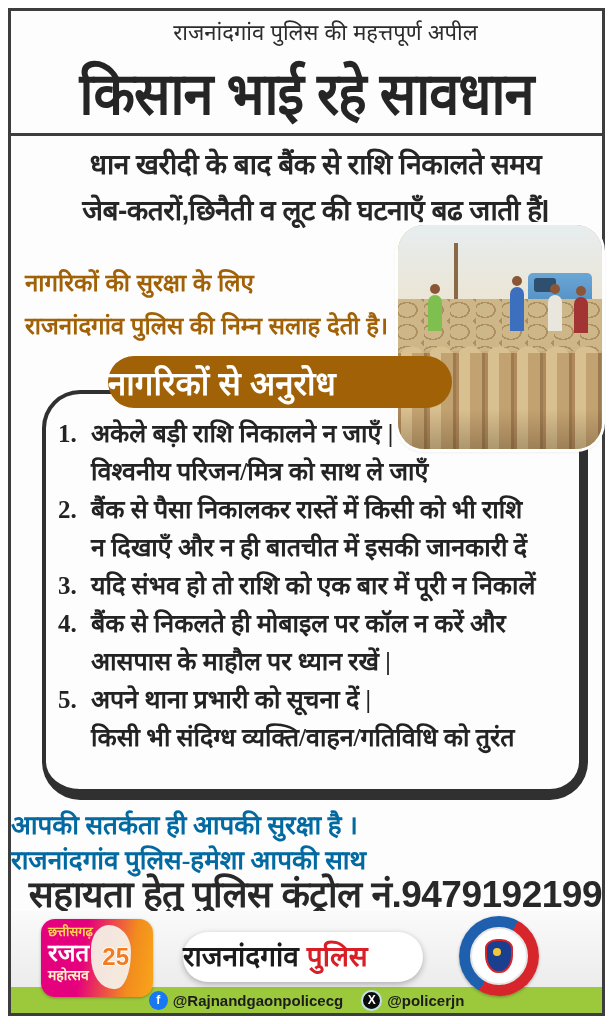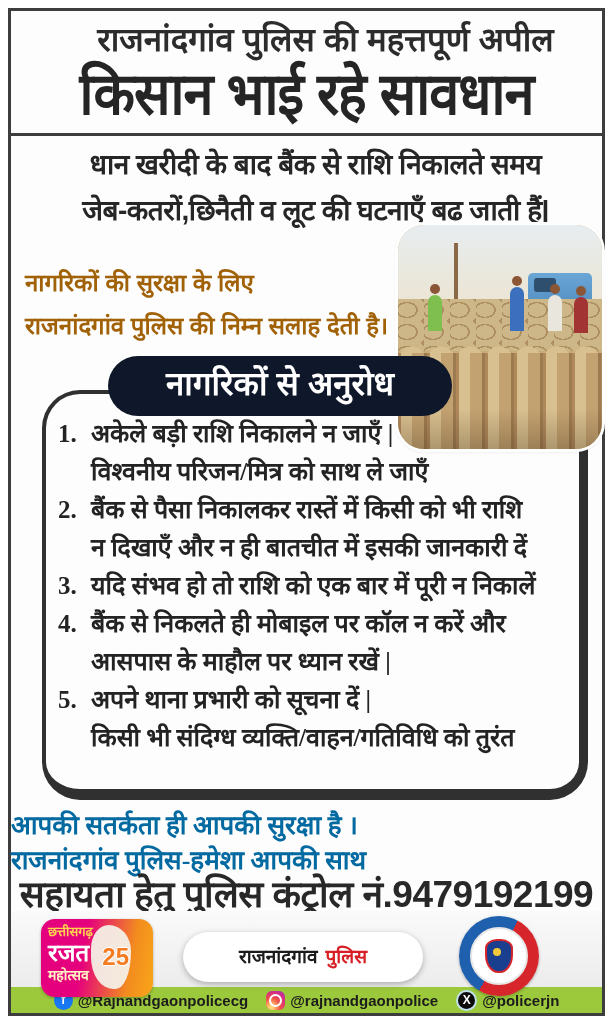--- a/index.html
+++ b/index.html
@@ -1,20 +1,20 @@
 <!DOCTYPE html>
 <html><head>
 <meta charset="utf-8">
 <style>
   html,body{margin:0;padding:0;width:613px;height:1024px;overflow:hidden;background:#ffffff;}
   .page{position:relative;width:613px;height:1024px;background:#ffffff;font-family:"Liberation Sans",sans-serif;color:#2e2e2e;}
   .frame{position:absolute;left:8px;top:8px;right:8px;bottom:8px;border:3px solid #3d3d3d;background:#fdfdfd;}
 
   
-  .header-sub{position:absolute;top:5px;left:0;right:0;text-align:center;font-size:33px;font-weight:700;color:#2c2c2c;white-space:nowrap;padding-left:38px;}
+  .header-sub{position:absolute;top:5px;left:0;right:0;text-align:center;font-size:22px;font-weight:400;color:#2c2c2c;white-space:nowrap;padding-left:38px;}
   .header-title{position:absolute;top:40px;left:0;right:0;text-align:center;font-size:54px;font-weight:900;color:#252525;white-space:nowrap;letter-spacing:-1px;transform:scaleY(1.08);transform-origin:top;}
   .header-divider{position:absolute;top:122px;left:0;right:0;height:3px;background:#3d3d3d;}
 
   
   .warning{position:absolute;top:131px;left:0;right:0;text-align:center;font-size:28px;font-weight:800;line-height:46px;color:#262626;letter-spacing:-0.5px;white-space:nowrap;padding-left:18px;}
 
   
   .intro{position:absolute;top:250px;left:14px;width:385px;font-size:24px;font-weight:700;line-height:43px;color:#a16207;white-space:nowrap;}
 
   
@@ -29,42 +29,42 @@
   .p1{left:30px;top:70px;background:#7fbf4f;}
   .p2{left:112px;top:62px;background:#3c6fbd;height:44px;}
   .p3{left:150px;top:70px;background:#e9e6de;}
   .p4{left:176px;top:72px;background:#a23434;}
   .ph-sacks-front{position:absolute;bottom:0;left:0;right:0;height:96px;background:repeating-linear-gradient(90deg,#b0895b 0 3px,#d9c090 3px 14px,#c3a271 14px 26px,#9d7b50 26px 29px);}
   .ph-sack-bumps{position:absolute;bottom:88px;left:0;right:0;height:26px;background:radial-gradient(circle 14px at 14px 25px,#d9c090 13px,rgba(0,0,0,0) 14px);background-size:29px 26px;background-repeat:repeat-x;}
   .ph-shade{position:absolute;bottom:0;left:0;right:0;height:40px;background:linear-gradient(rgba(0,0,0,0),rgba(60,40,20,.28));}
 
   
   .adv-box{position:absolute;left:31px;top:379px;width:546px;height:410px;box-sizing:border-box;border:4px solid #303030;border-right-width:9px;border-bottom-width:11px;border-radius:38px;background:#fdfdfd;z-index:1;}
-  .adv-pill{position:absolute;left:97px;top:345px;width:344px;height:60px;background:#0f172a;border-radius:30px;z-index:4;color:#ffffff;font-size:33px;font-weight:800;text-align:center;line-height:56px;white-space:nowrap;}
+  .adv-pill{position:absolute;left:97px;top:345px;width:344px;height:52px;background:#a16207;border-radius:30px;z-index:4;color:#ffffff;font-size:33px;font-weight:800;text-align:left;line-height:56px;white-space:nowrap;}
   .adv-list{position:absolute;left:47px;top:404px;width:512px;z-index:2;font-family:"Liberation Serif",serif;font-size:25px;font-weight:700;color:#232323;}
   .adv-item{display:flex;}
   .adv-num{flex:none;width:33px;line-height:38px;}
   .adv-lines{flex:1;}
   .adv-line{line-height:38px;white-space:nowrap;}
 
   
   .closing{position:absolute;top:797px;left:0;right:0;font-family:Liberation Serif, serif;font-size:26px;font-weight:700;line-height:35px;color:#0369a1;white-space:nowrap;}
-  .helpline{position:absolute;top:856px;left:0;right:0;text-align:center;font-size:37px;font-weight:900;color:#282828;white-space:nowrap;letter-spacing:-0.5px;}
+  .helpline{position:absolute;top:856px;left:0;right:0;text-align:right;font-size:37px;font-weight:900;color:#282828;white-space:nowrap;letter-spacing:-0.5px;}
 
   
   .banner{position:absolute;left:0;right:0;top:900px;bottom:26px;background:linear-gradient(#fafafa,#ececec);}
   .mahotsav{position:absolute;left:30px;top:908px;width:112px;height:78px;border-radius:14px;background:linear-gradient(100deg,#e5007d 0%,#e5007d 38%,#f28c1e 78%,#f9a61a 100%);z-index:6;box-shadow:0 1px 3px rgba(0,0,0,.3);overflow:hidden;}
   .mh-text{position:absolute;left:7px;top:6px;line-height:1;}
   .mh-l1{font-size:13px;font-weight:800;color:#ffd34d;text-align:center;}
   .mh-l2{font-size:24px;font-weight:900;color:#ffffff;margin-top:3px;}
   .mh-l3{font-size:14px;font-weight:800;color:#fff3c4;margin-top:3px;}
   .mh-map{position:absolute;right:22px;top:6px;width:40px;height:64px;background:#f4efe6;opacity:.95;border-radius:46% 58% 40% 58%/38% 42% 60% 52%;}
   .mh-25{position:absolute;right:24px;top:24px;font-size:24px;font-weight:900;color:#f47b20;text-shadow:-1px 0 #fff,1px 0 #fff,0 -1px #fff,0 1px #fff;}
 
-  .police-pill{position:absolute;left:172px;top:921px;width:240px;height:50px;background:#ffffff;border-radius:26px;box-shadow:0 2px 6px rgba(0,0,0,.28);z-index:6;text-align:center;line-height:50px;font-size:19px;font-weight:900;white-space:nowrap;}
+  .police-pill{position:absolute;left:172px;top:921px;width:240px;height:50px;background:#ffffff;border-radius:26px;box-shadow:0 2px 6px rgba(0,0,0,.28);z-index:6;line-height:50px;font-size:28px;font-weight:900;white-space:nowrap;}
   .pp-name{color:#1b1b1b;}
   .pp-police{color:#d81f26;margin-left:8px;}
 
   .roundlogo{position:absolute;left:448px;top:905px;width:80px;height:80px;z-index:6;}
   .rl-ring{position:absolute;inset:0;border-radius:50%;background:conic-gradient(from 210deg,#1e5fae 0 178deg,#d6252b 178deg 360deg);box-shadow:0 1px 3px rgba(0,0,0,.3);}
   .rl-center{position:absolute;inset:11px;border-radius:50%;background:#ffffff;border:2px solid #e6e6e6;box-sizing:border-box;display:flex;align-items:center;justify-content:center;}
   .rl-shield{width:24px;height:30px;background:#1b3f8f;border:2px solid #d6252b;border-radius:12px 12px 13px 13px/9px 9px 18px 18px;position:relative;}
   .rl-shield::before{content:"";position:absolute;left:6px;top:7px;width:8px;height:8px;border-radius:50%;background:#f2c73b;}
 
   .social-strip{position:absolute;left:0;right:0;bottom:0;height:26px;background:#9cc83c;z-index:5;display:flex;align-items:center;justify-content:center;gap:18px;}
@@ -180,25 +180,19 @@
         <div class="rl-shield"></div>
       </div>
     </div>
 
     <div class="social-strip">
       <div class="social-item">
         <span class="sicon sicon-fb">f</span>
         <span>@Rajnandgaonpolicecg</span>
       </div>
       <div class="social-item">
-        <span class="sicon sicon-ig">
-            <span></span>
-          </span>
-        <span>@rajnandgaonpolice</span>
-      </div>
-      <div class="social-item">
         <span class="sicon sicon-x">X</span>
         <span>@policerjn</span>
       </div>
     </div>
 
   </div>
 </div>
 
 </body></html>

